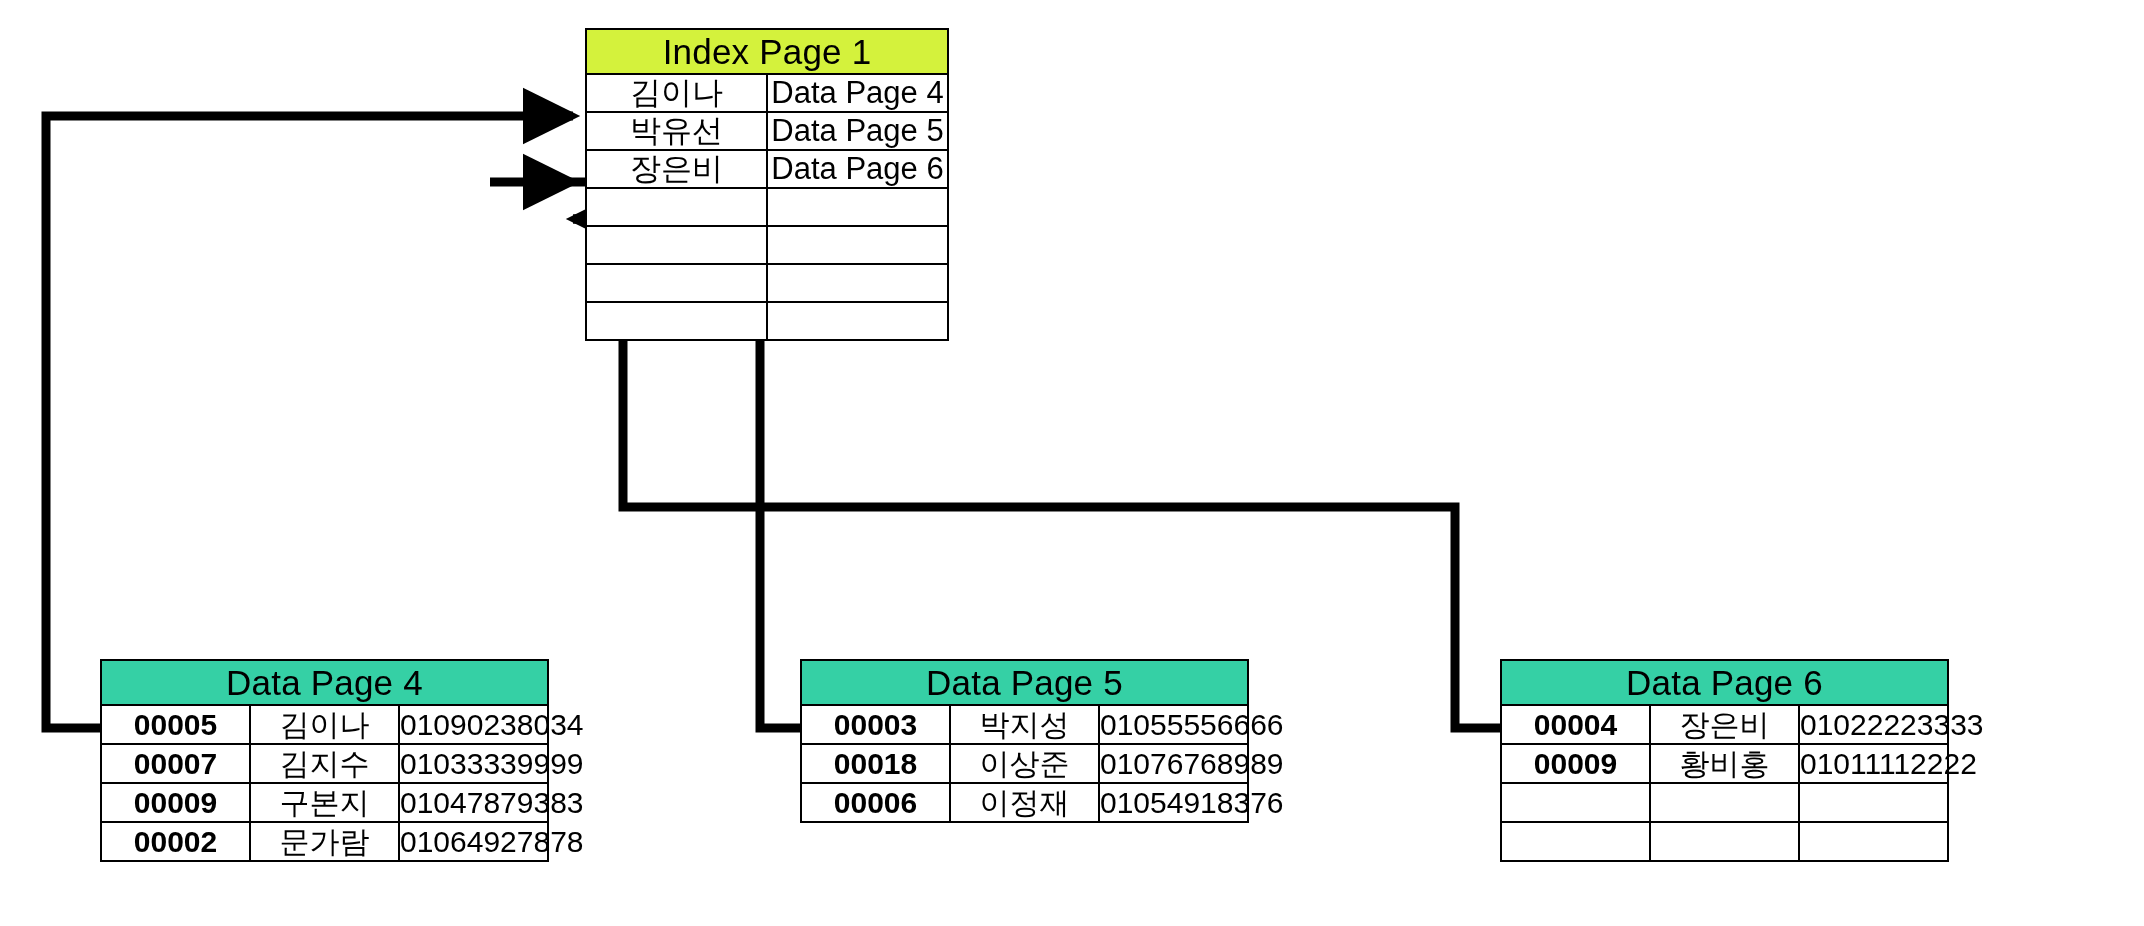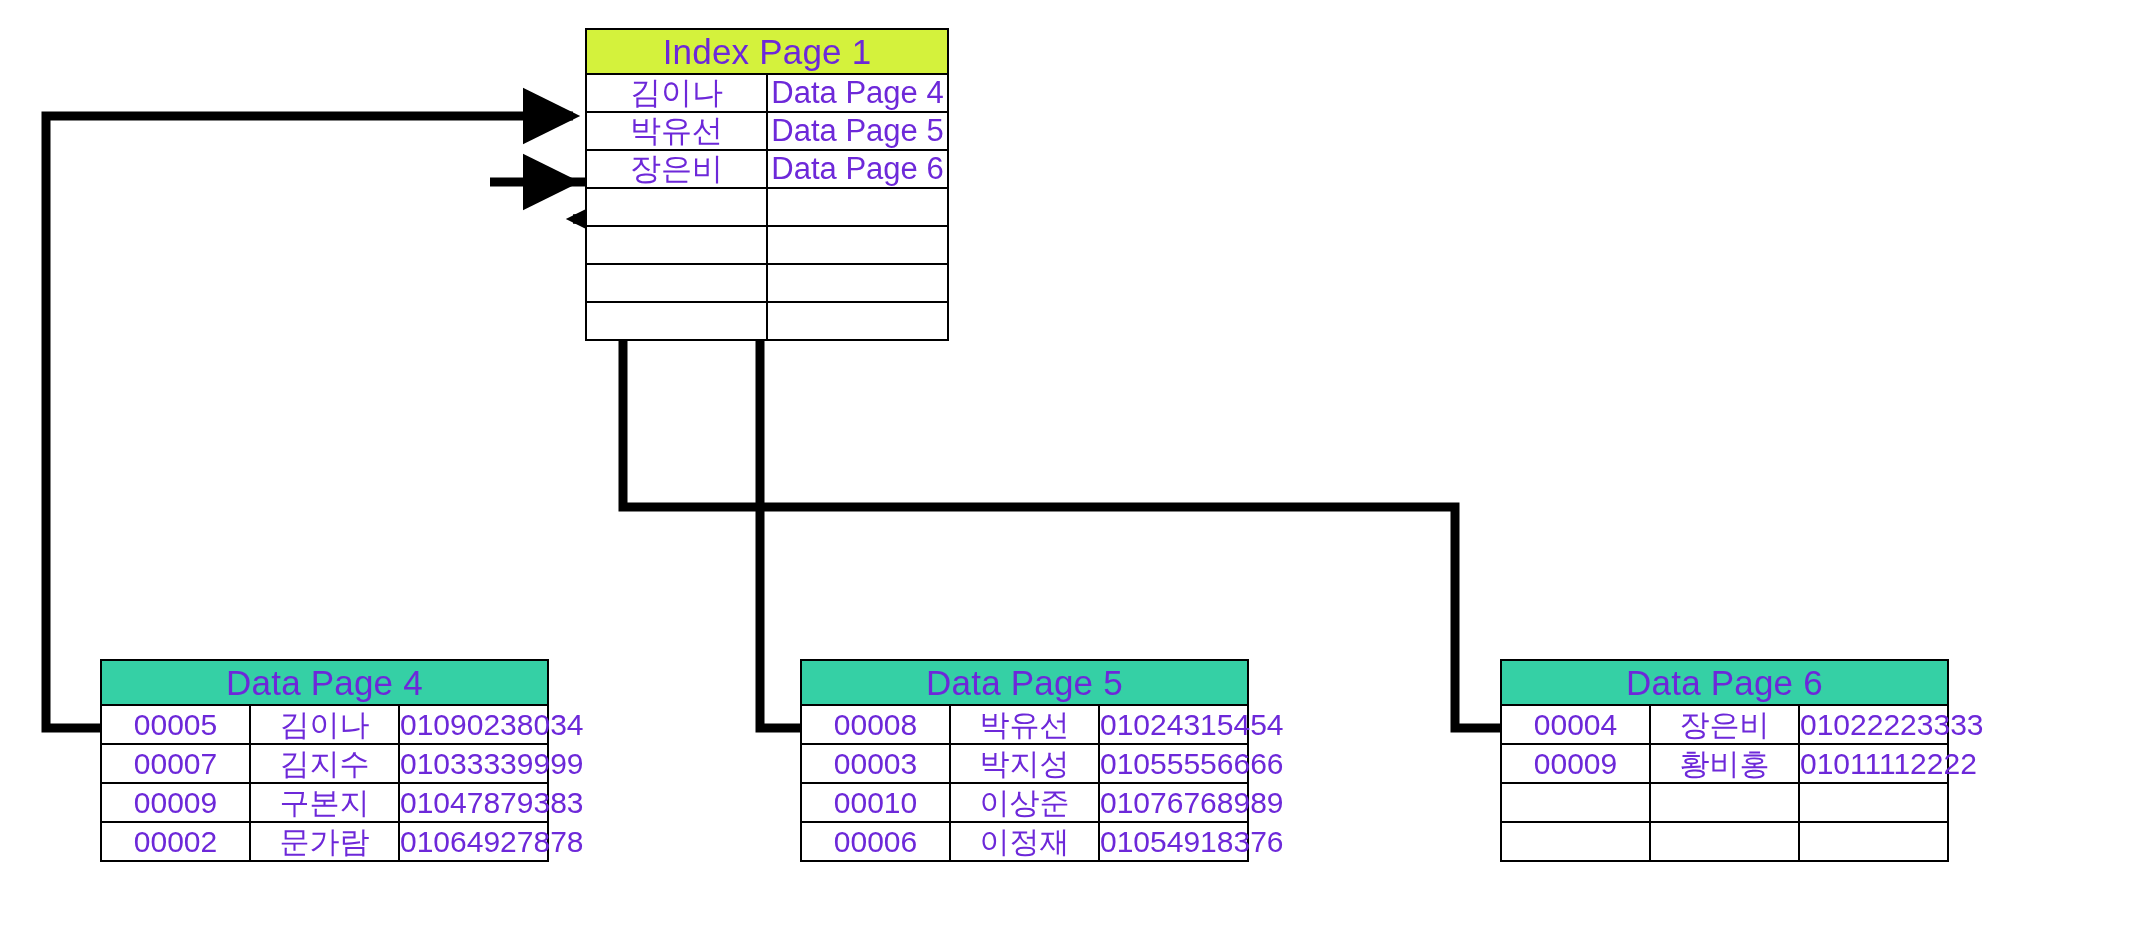--- a/index.html
+++ b/index.html
@@ -37,21 +37,21 @@
     table-layout: fixed;
     background: #ffffff;
     border: 2px solid #000000;
   }
   .page-table td, .page-table th {
     border: 2px solid #000000;
     padding: 0;
     margin: 0;
     text-align: center;
     vertical-align: middle;
-    color: #6d28d9;
+    color: #000000;
     font-weight: 400;
     white-space: nowrap;
   }
   .page-table .hdr {
     font-size: 35px;
     height: 43px;
     line-height: 43px;
     letter-spacing: 0.2px;
   }
 
@@ -74,21 +74,21 @@
 
   
   .data-page .hdr {
     background: #35D0A5;
   }
   .data-page td {
     height: 37px;
     line-height: 37px;
     font-size: 30px;
   }
-  .data-page td.c-id   { width: 108px; }
+  .data-page td.c-id   { width: 108px; font-weight: bold; }
   .data-page td.c-name { width: 105px; }
   .data-page td.c-tel  { width: 232px; margin-left: 7px; }
 
   #data-page-4 { left: 100px;  top: 659px; width: 449px; }
   #data-page-5 { left: 800px;  top: 659px; width: 449px; }
   #data-page-6 { left: 1500px; top: 659px; width: 449px; }
 
   .empty-cell { }
 </style>
 </head>
@@ -175,31 +175,26 @@
       </tr>
     </tbody>
   </table>
 
   <table class="page-table data-page" id="data-page-5">
     <tbody>
       <tr>
         <th class="hdr" colspan="3">Data Page 5</th>
       </tr>
       <tr>
-        <td class="c-id">00008</td>
-        <td class="c-name">박유선</td>
-        <td class="c-tel">01024315454</td>
-      </tr>
-      <tr>
         <td class="c-id">00003</td>
         <td class="c-name">박지성</td>
         <td class="c-tel">01055556666</td>
       </tr>
       <tr>
-        <td class="c-id">00010</td>
+        <td class="c-id">00018</td>
         <td class="c-name">이상준</td>
         <td class="c-tel">01076768989</td>
       </tr>
       <tr>
         <td class="c-id">00006</td>
         <td class="c-name">이정재</td>
         <td class="c-tel">01054918376</td>
       </tr>
     </tbody>
   </table>

